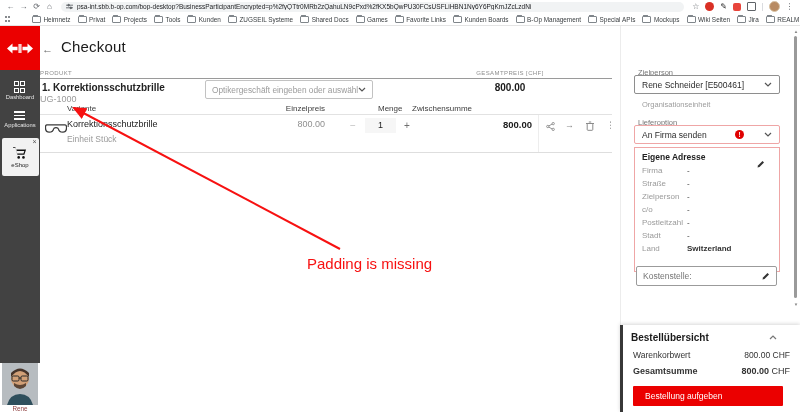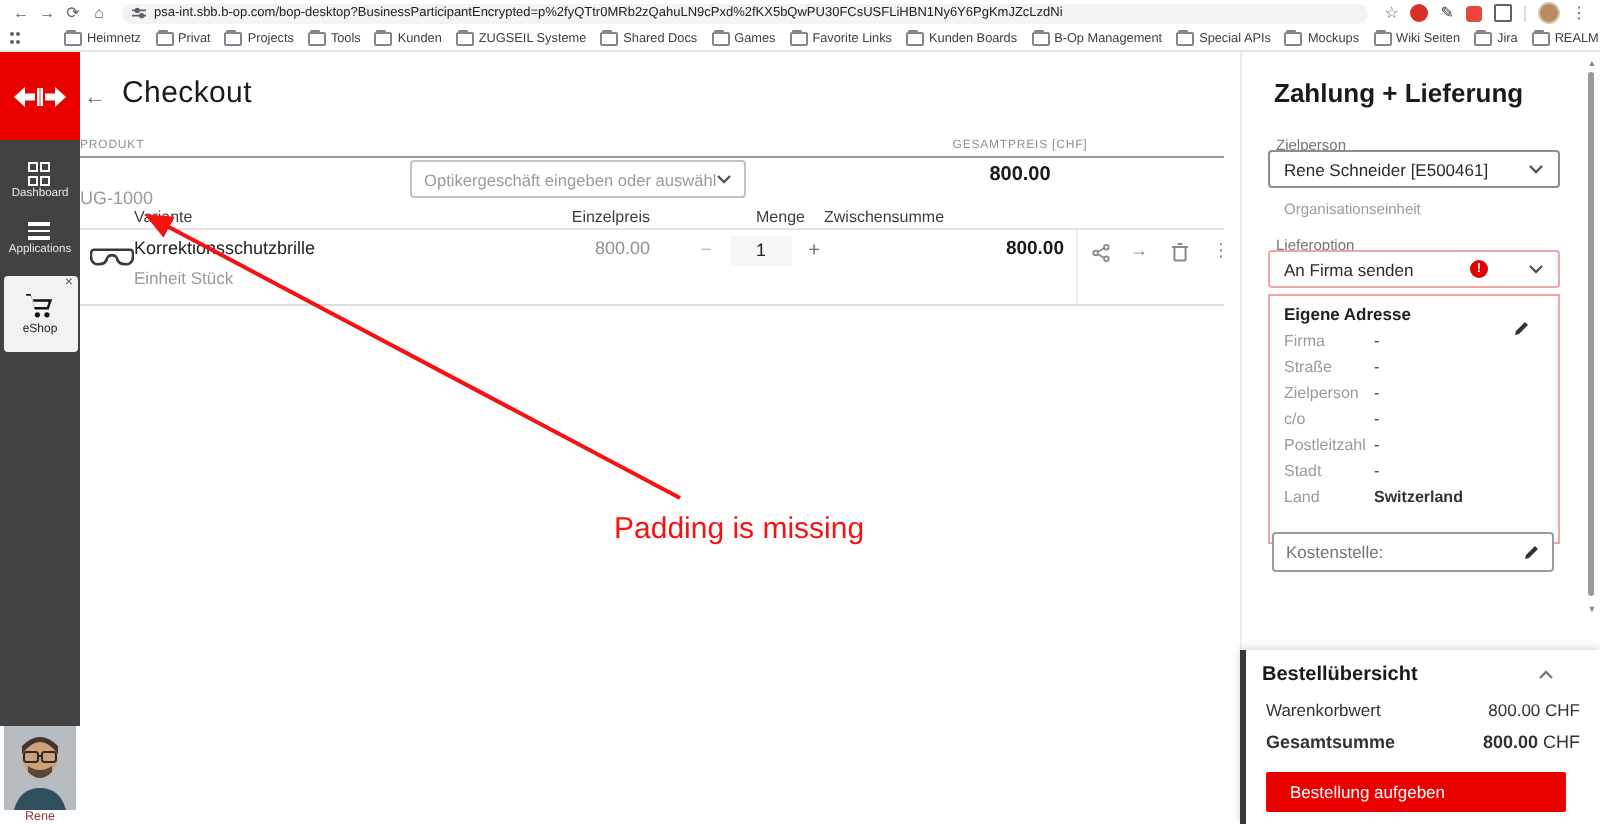--- a/index.html
+++ b/index.html
@@ -259,20 +259,21 @@
 </div>
 
 <div id="main">
   <span class="abs backarrow">←</span>
   <span class="abs pagetitle">Checkout</span>
 
   <span class="abs collabel" style="left:0;top:44px">PRODUKT</span>
   <span class="abs collabel gz">GESAMTPREIS [CHF]</span>
   <div class="abs hr1"></div>
 
+  <span class="abs prodname">1. Korrektionsschutzbrille</span>
   <span class="abs prodcode">UG-1000</span>
 
   <div class="abs optsel">
     <span>Optikergeschäft eingeben oder auswählen *</span>
     <svg width="8" height="5" viewBox="0 0 8 5">
         <polyline points="1,1 4,4 7,1" fill="none" stroke="#555" stroke-width="1.2"></polyline>
       </svg>
   </div>
   <span class="abs gzval">800.00</span>
 
@@ -322,21 +323,20 @@
   <defs>
     <marker id="arrhead" markerWidth="8" markerHeight="8" refX="6" refY="3" orient="auto">
       <polygon points="0,0 7,3 0,6" fill="#f71111"></polygon>
     </marker>
   </defs>
   <line x1="300" y1="223" x2="34" y2="82" stroke="#f71111" stroke-width="2" marker-end="url(#arrhead)"></line>
   <text x="267" y="243" font-size="15" fill="#f71111">Padding is missing</text>
 </svg>
 
 <div id="panel">
-  <span class="abs ptitle">Zahlung + Lieferung</span>
 
   <span class="abs plabel" style="left:17px;top:42px">Zielperson</span>
   <div class="abs psel" style="left:13px;top:49px">
     <span class="val">Rene Schneider [E500461]</span>
     <svg width="8" height="5" viewBox="0 0 8 5">
         <polyline points="1,1 4,4 7,1" fill="none" stroke="#555" stroke-width="1.2"></polyline>
       </svg>
   </div>
   <span class="abs plabel" style="left:21px;top:74px;color:#9c9c9c">Organisationseinheit</span>
 

